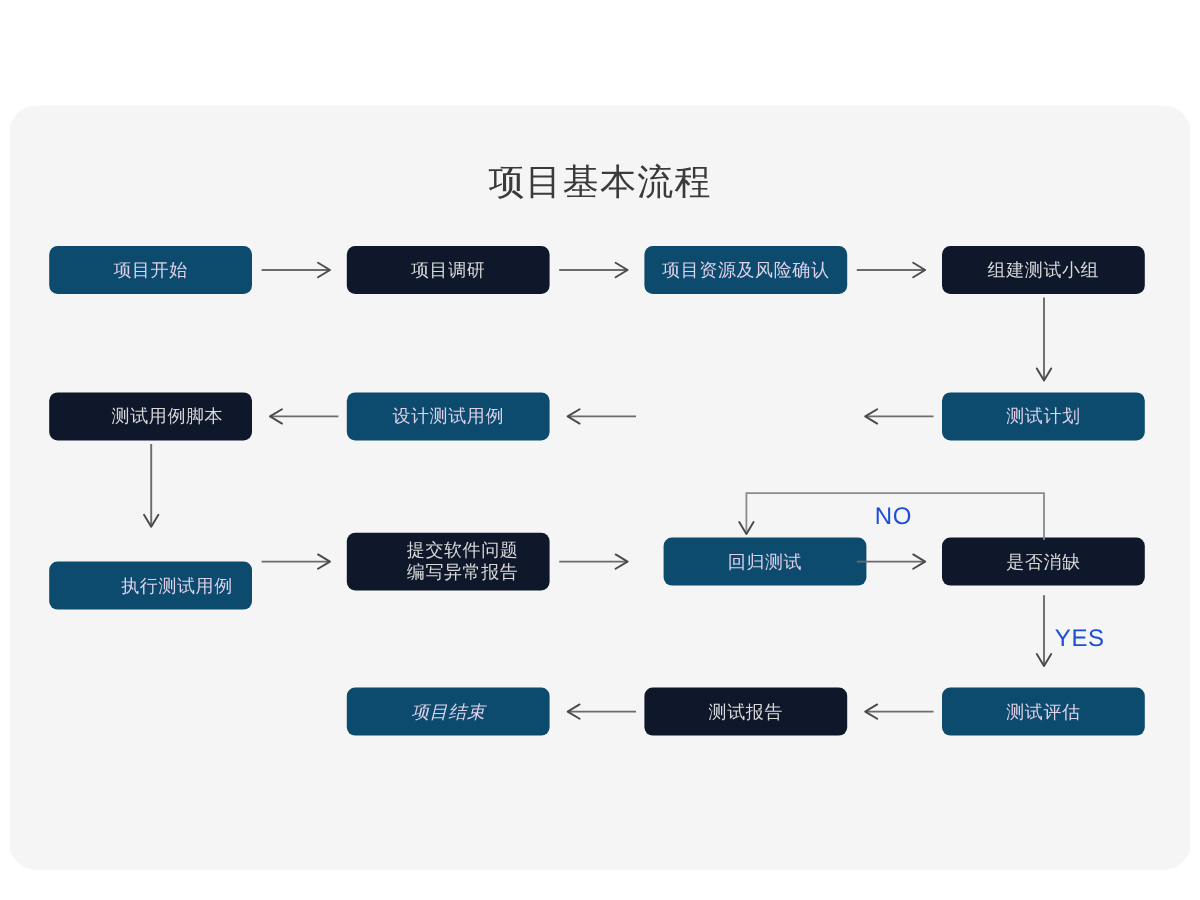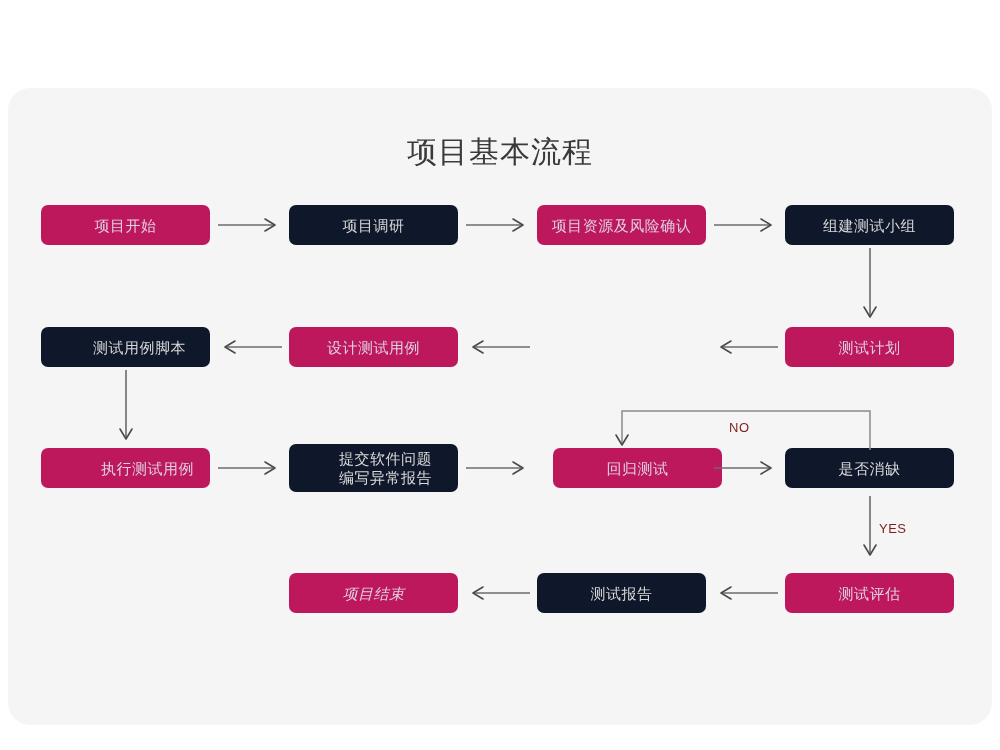--- a/index.html
+++ b/index.html
@@ -53,21 +53,21 @@
     align-items: center;
     justify-content: center;
     text-align: center;
     font-size: 15px;
     line-height: 19px;
     letter-spacing: 0.5px;
     box-sizing: border-box;
     user-select: none;
   }
   .node.purple {
-    background: #be185d;
+    background: #0c4a6e;
     color: #ded2e8;
   }
   .node.gray {
     background: #0f172a;
     color: #d9d9d9;
   }
   .node.tall {
     height: 48px;
     padding-left: 24px;
   }
@@ -94,22 +94,22 @@
   .arrow-head {
     stroke: #4a4a4a;
     stroke-width: 1.6;
     fill: none;
     stroke-linecap: round;
     stroke-linejoin: round;
   }
 
   .edge-label {
     position: absolute;
-    font-size: 13px;
-    color: #7f1d1d;
+    font-size: 20px;
+    color: #1d4ed8;
     letter-spacing: 0.5px;
     text-align: right;
   }
 </style>
 </head>
 <body>
 
 <div id="canvas">
 
   <div id="card"></div>
@@ -178,21 +178,21 @@
 
   <div class="node purple" style="left:785px; top:327px;">
     <span class="label">测试计划</span>
   </div>
 
   <svg class="arrow-svg" style="left:118px; top:370px;" width="20" height="76">
     <path class="arrow-line" d="M8,0 L8,68"></path>
     <path class="arrow-head" d="M2,59 L8,69 L14,59"></path>
   </svg>
 
-  <div class="node purple" style="left:41px; top:448px;padding-left:44px;">
+  <div class="node purple" style="left:41px; top:468px;padding-left:44px;">
     <span class="label">执行测试用例</span>
   </div>
 
   <svg class="arrow-svg" style="left:218px; top:458px;" width="64" height="20">
     <path class="arrow-line" d="M0,10 L56,10"></path>
     <path class="arrow-head" d="M47,4 L57,10 L47,16"></path>
   </svg>
 
   <div class="node gray tall" style="left:289px; top:444px;">
     <span class="label">提交软件问题

